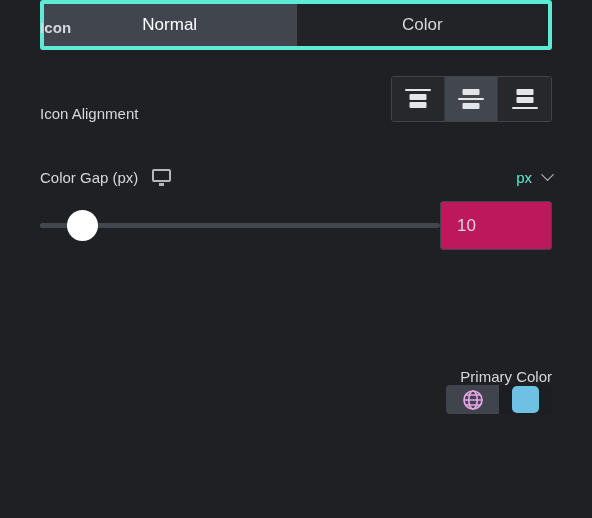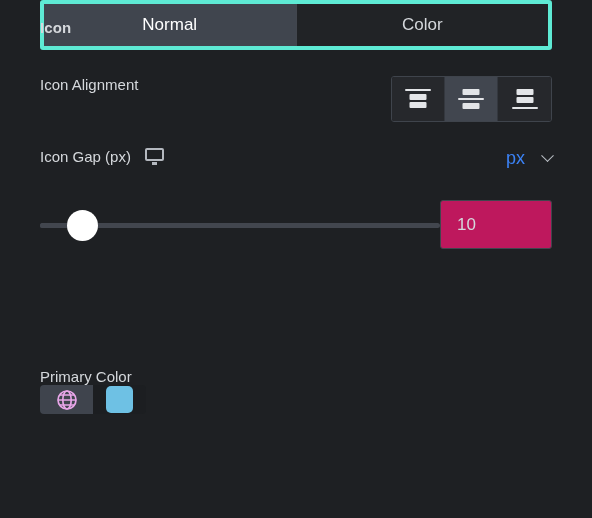--- a/index.html
+++ b/index.html
@@ -35,21 +35,21 @@
     left: 40px;
     top: 19px;
   }
 
   
   .row {
     position: absolute;
     left: 40px;
     width: 512px;
     display: flex;
-    align-items: flex-start;
+    align-items: flex-end;
     justify-content: space-between;
   }
   .row-label {
     font-size: 15px;
     color: #d5d8dc;
     white-space: nowrap;
   }
   .label-group {
     display: flex;
     align-items: center;
@@ -128,23 +128,23 @@
   .monitor-icon .stand {
     position: absolute;
     left: 7px; top: 14px;
     width: 5px; height: 3px;
     background: #b4b8bf;
   }
 
   .unit-select {
     display: flex;
     align-items: center;
-    gap: 18px;
-    font-size: 18px;
-    color: #3b82f6;
+    gap: 11px;
+    font-size: 15px;
+    color: #5eead4;
     cursor: pointer;
   }
   .chev {
     width: 9px; height: 9px;
     border-right: 1.6px solid #b9bdc4;
     border-bottom: 1.6px solid #b9bdc4;
     transform: rotate(45deg) translate(-2px,-2px);
   }
 
   
@@ -315,21 +315,21 @@
           <i class="bar-short b2"></i>
           <i class="bar-long l1"></i>
         </span>
       </div>
 
     </div>
   </div>
 
   <div class="row" id="row-gap">
     <div class="label-group">
-      <span class="row-label">Icon Gap (px)</span>
+      <span class="row-label">Color Gap (px)</span>
       <span class="monitor-icon">
         <span class="screen"></span>
         <span class="stand"></span>
       </span>
     </div>
 
     <div class="unit-select">
       <span>px</span>
       <span class="chev"></span>
     </div>

